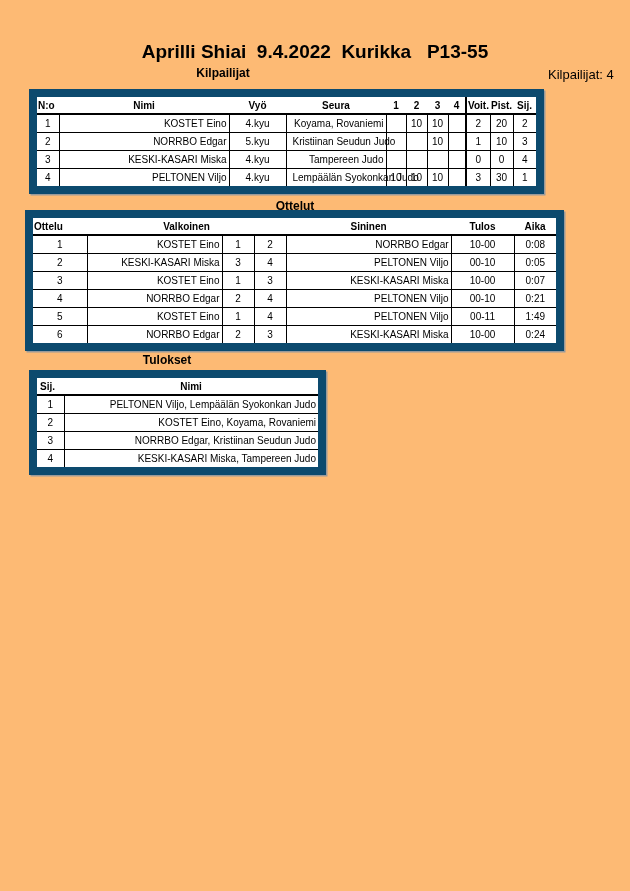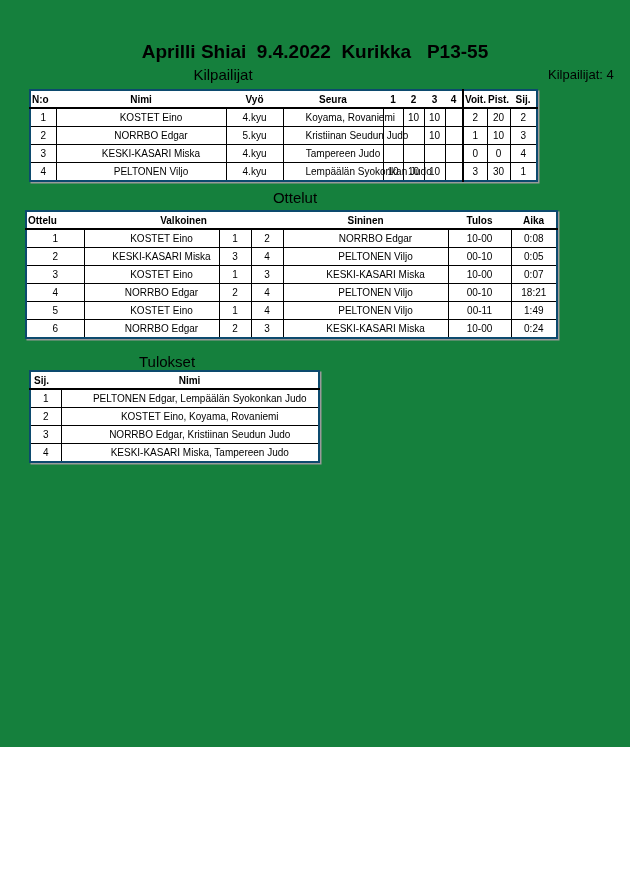--- a/index.html
+++ b/index.html
@@ -1,44 +1,44 @@
 <!DOCTYPE html>
 <html><head>
 <meta charset="utf-8">
 <style>
   html,body{margin:0;padding:0;background:#fff;}
-  .page{position:relative;width:630px;height:747px;background:#15803d;
+  .page{position:relative;width:630px;height:891px;background:#fdba74;
         font-family:"Liberation Sans",sans-serif;color:#000;overflow:hidden;}
 
   .main-title{position:absolute;top:41px;left:0;width:100%;text-align:center;
               font-size:19px;font-weight:bold;white-space:pre;}
 
-  .section-title{position:absolute;font-size:15px;font-weight:normal;
+  .section-title{position:absolute;font-size:12px;font-weight:bold;
                  transform:translateX(-50%);white-space:nowrap;}
   #t1-title{left:223px;top:66px;}
-  #t2-title{left:295px;top:189px;}
+  #t2-title{left:295px;top:199px;}
   #t3-title{left:167px;top:353px;}
 
   .count-label{position:absolute;left:548px;top:67px;font-size:13px;white-space:nowrap;}
 
   table{position:absolute;border-collapse:collapse;table-layout:fixed;
-        border:2px solid #0c4a6e;box-shadow:1.5px 1.5px 0 #9a9a9a;
+        border:8px solid #0c4a6e;box-shadow:1.5px 1.5px 0 #9a9a9a;
         font-size:10px;background:#fff;}
   #t1{left:29px;top:89px;width:507px;}
   #t2{left:25px;top:210px;width:531px;}
   #t3{left:29px;top:370px;width:289px;}
 
   th{border:0;border-bottom:2px solid #000;height:16px;padding:0 1px;
      font-size:10px;font-weight:bold;overflow:hidden;white-space:nowrap;}
   th.l{text-align:left;padding-left:1px;}
   th.lp{text-align:left;padding-left:3px;}
 
   td{border:1px solid #000;height:17px;padding:0 2px;text-align:center;
      white-space:nowrap;overflow:hidden;font-size:10px;}
-  td.l{text-align:center;padding-left:22px;}
+  td.l{text-align:right;padding-left:6px;}
   td.seura{overflow:visible;}
   td.seura .ovf{position:relative;z-index:2;white-space:nowrap;}
   .thick-left{border-left:2px solid #000 !important;}
 </style>
 </head>
 <body>
 
 <div class="page">
 
   <div class="main-title">Aprilli Shiai  9.4.2022  Kurikka   P13-55</div>
@@ -180,21 +180,21 @@
           <td>10-00</td>
           <td>0:07</td>
         </tr>
         <tr>
           <td>4</td>
           <td class="l">NORRBO Edgar</td>
           <td>2</td>
           <td>4</td>
           <td class="l">PELTONEN Viljo</td>
           <td>00-10</td>
-          <td>18:21</td>
+          <td>0:21</td>
         </tr>
         <tr>
           <td>5</td>
           <td class="l">KOSTET Eino</td>
           <td>1</td>
           <td>4</td>
           <td class="l">PELTONEN Viljo</td>
           <td>00-11</td>
           <td>1:49</td>
         </tr>
@@ -219,21 +219,21 @@
     </colgroup>
     <thead>
       <tr>
         <th class="lp">Sij.</th>
         <th>Nimi</th>
       </tr>
     </thead>
     <tbody>
         <tr>
           <td>1</td>
-          <td class="l">PELTONEN Edgar, Lempäälän Syokonkan Judo</td>
+          <td class="l">PELTONEN Viljo, Lempäälän Syokonkan Judo</td>
         </tr>
         <tr>
           <td>2</td>
           <td class="l">KOSTET Eino, Koyama, Rovaniemi</td>
         </tr>
         <tr>
           <td>3</td>
           <td class="l">NORRBO Edgar, Kristiinan Seudun Judo</td>
         </tr>
         <tr>

